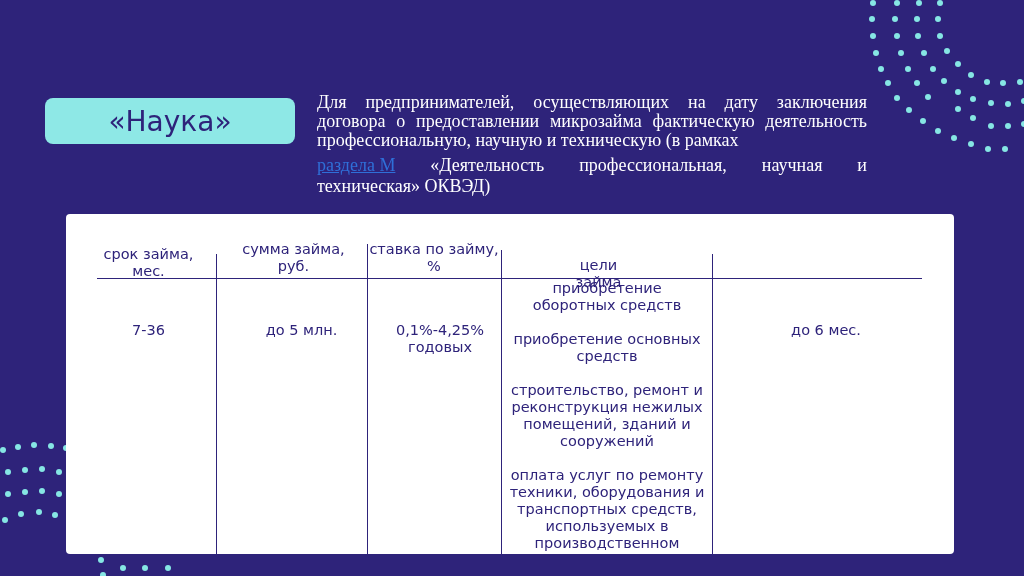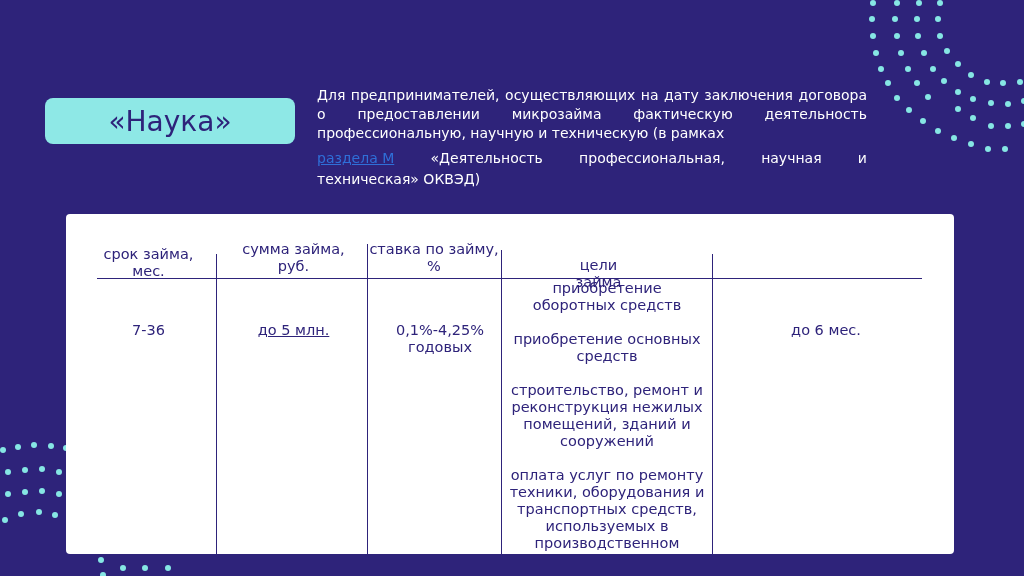--- a/index.html
+++ b/index.html
@@ -10,22 +10,22 @@
   }
   .dots { position: absolute; }
   .dot { position: absolute; width: 6px; height: 6px; border-radius: 50%; background: #86e6e4; }
   .title-pill {
     position: absolute; left: 45px; top: 98px; width: 250px; height: 46px;
     background: #8ee8e6; border-radius: 8px;
     display: flex; align-items: center; justify-content: center;
     color: #2e237a; font-size: 28px;
   }
   .desc {
-    position: absolute; left: 317px; top: 86px; width: 550px;
-    color: #ffffff; font-size: 14px; line-height: 19px; text-align: justify;
+    position: absolute; left: 317px; top: 93px; width: 550px;
+    color: #ffffff; font-size: 18px; line-height: 19px; text-align: justify; font-family: Liberation Serif, serif;
   }
   .desc .row5 { display: flex; justify-content: space-between; margin-top: 6px; }
   .desc a { color: #2f6fd8; text-decoration: underline; }
   .card {
     position: absolute; left: 66px; top: 214px; width: 888px; height: 340px;
     background: #ffffff; border-radius: 4px; overflow: hidden;
   }
   .hdr, .cell {
     position: absolute; color: #2e237a; text-align: center; font-size: 14.5px; line-height: 17px;
   }
@@ -133,21 +133,21 @@
   <div class="hdr" style="left:298px;top:27px;width:140px;">ставка по займу, %</div>
   <div class="hdr" style="left:490px;top:27px;width:85px;margin-top:16px;">цели займа</div>
 
   <div class="hline" style="left:31px;top:64px;width:825px;"></div>
   <div class="vline" style="left:150px;top:40px;height:300px;"></div>
   <div class="vline" style="left:301px;top:30px;height:310px;"></div>
   <div class="vline" style="left:435px;top:36px;height:304px;"></div>
   <div class="vline" style="left:646px;top:40px;height:300px;"></div>
 
   <div class="cell" style="left:30px;top:108px;width:105px;">7-36</div>
-  <div class="cell" style="left:165px;top:108px;width:125px;text-decoration:underline;">до 5 млн.</div>
+  <div class="cell" style="left:173px;top:108px;width:125px;">до 5 млн.</div>
   <div class="cell" style="left:324px;top:108px;width:100px;">0,1%-4,25% годовых</div>
   <div class="cell goals" style="left:440px;top:66px;width:202px;">
     <p style="padding:0 22px;">приобретение оборотных средств</p>
     <p>приобретение основных средств</p>
     <p>строительство, ремонт и реконструкция нежилых помещений, зданий и сооружений</p>
     <p>оплата услуг по ремонту техники, оборудования и транспортных средств, используемых в производственном процессе</p>
   </div>
   <div class="cell" style="left:680px;top:108px;width:160px;">до 6 мес.</div>
 </div>
 

